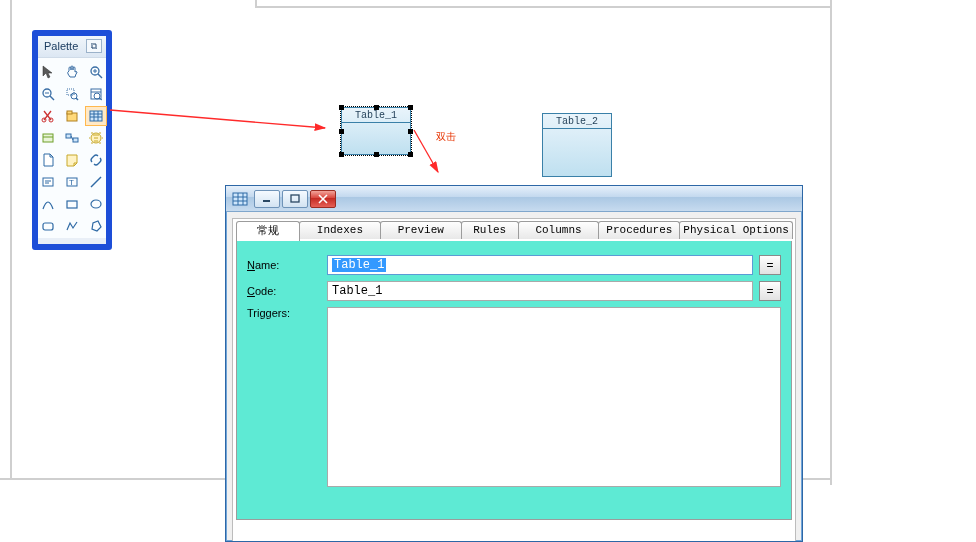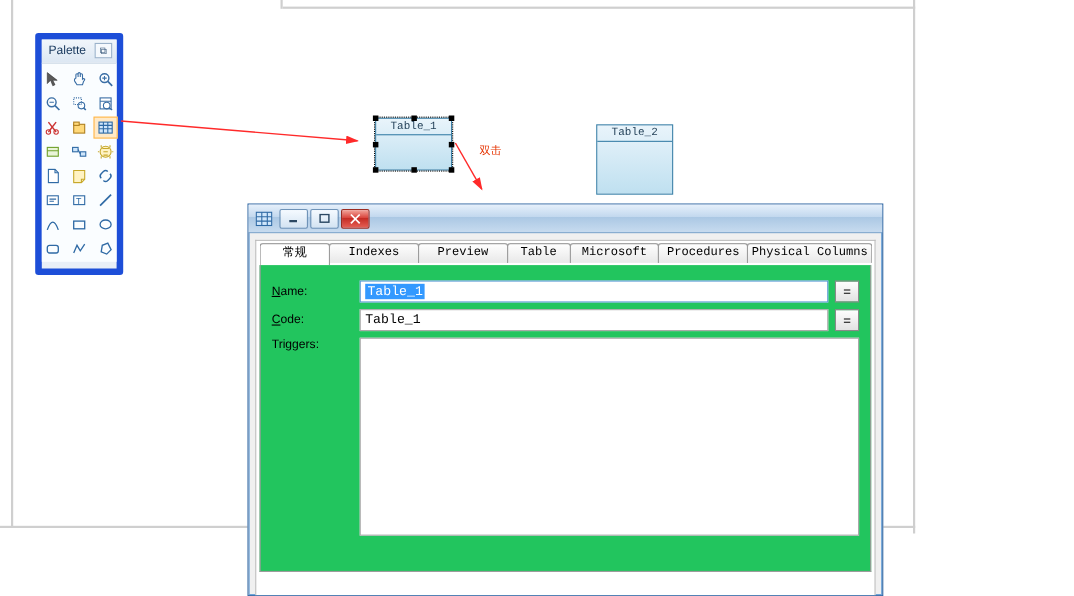--- a/index.html
+++ b/index.html
@@ -113,21 +113,21 @@
   .tab-active {
     background:#fff; font-weight:normal; z-index:2;
     height:20px; line-height:19px;
   }
   .tabrow-bottom { margin-top:-1px; }
 
   .tab-pane {
     border:1px solid #9c9c9c; border-top:none;
     padding:14px 10px 10px 10px;
     height:calc(100% - 40px);
-    background:#22c55e;
+    background:#5eead4;
   }
   .row { display:flex; align-items:center; margin-bottom:6px; gap:6px; }
   .lbl { width:74px; color:#000; }
   .lbl u { text-decoration:underline; }
   .fld {
     flex:1; height:20px; border:1px solid #a9a9a9;
     padding:0 4px; font-size:12px; font-family: "Courier New", monospace;
     background:#fff; display:flex; align-items:center;
   }
   .fld-sel { border:1px solid #5b9bd5; background:#fff; }
@@ -378,24 +378,24 @@
     </div>
   </div>
 
   <div class="win-body">
 
 
     <div class="tabrow tabrow-bottom">
       <div class="tab tab-active" style="flex:0 0 64px">常规</div>
       <div class="tab">Indexes</div>
       <div class="tab">Preview</div>
-      <div class="tab" style="flex:0.7">Table</div>
-      <div class="tab">Microsoft</div>
+      <div class="tab" style="flex:0.7">Rules</div>
+      <div class="tab">Columns</div>
       <div class="tab">Procedures</div>
-      <div class="tab" style="flex:1.4">Physical Columns</div>
+      <div class="tab" style="flex:1.4">Physical Options</div>
     </div>
 
     <div class="tab-pane">
       <div class="row">
         <div class="lbl"><u>N</u><span></span>ame:</div>
         <div class="fld fld-sel">
           <span class="fld-seltext">Table_1</span>
         </div>
         <div class="eqbtn">
             <span>=</span>

